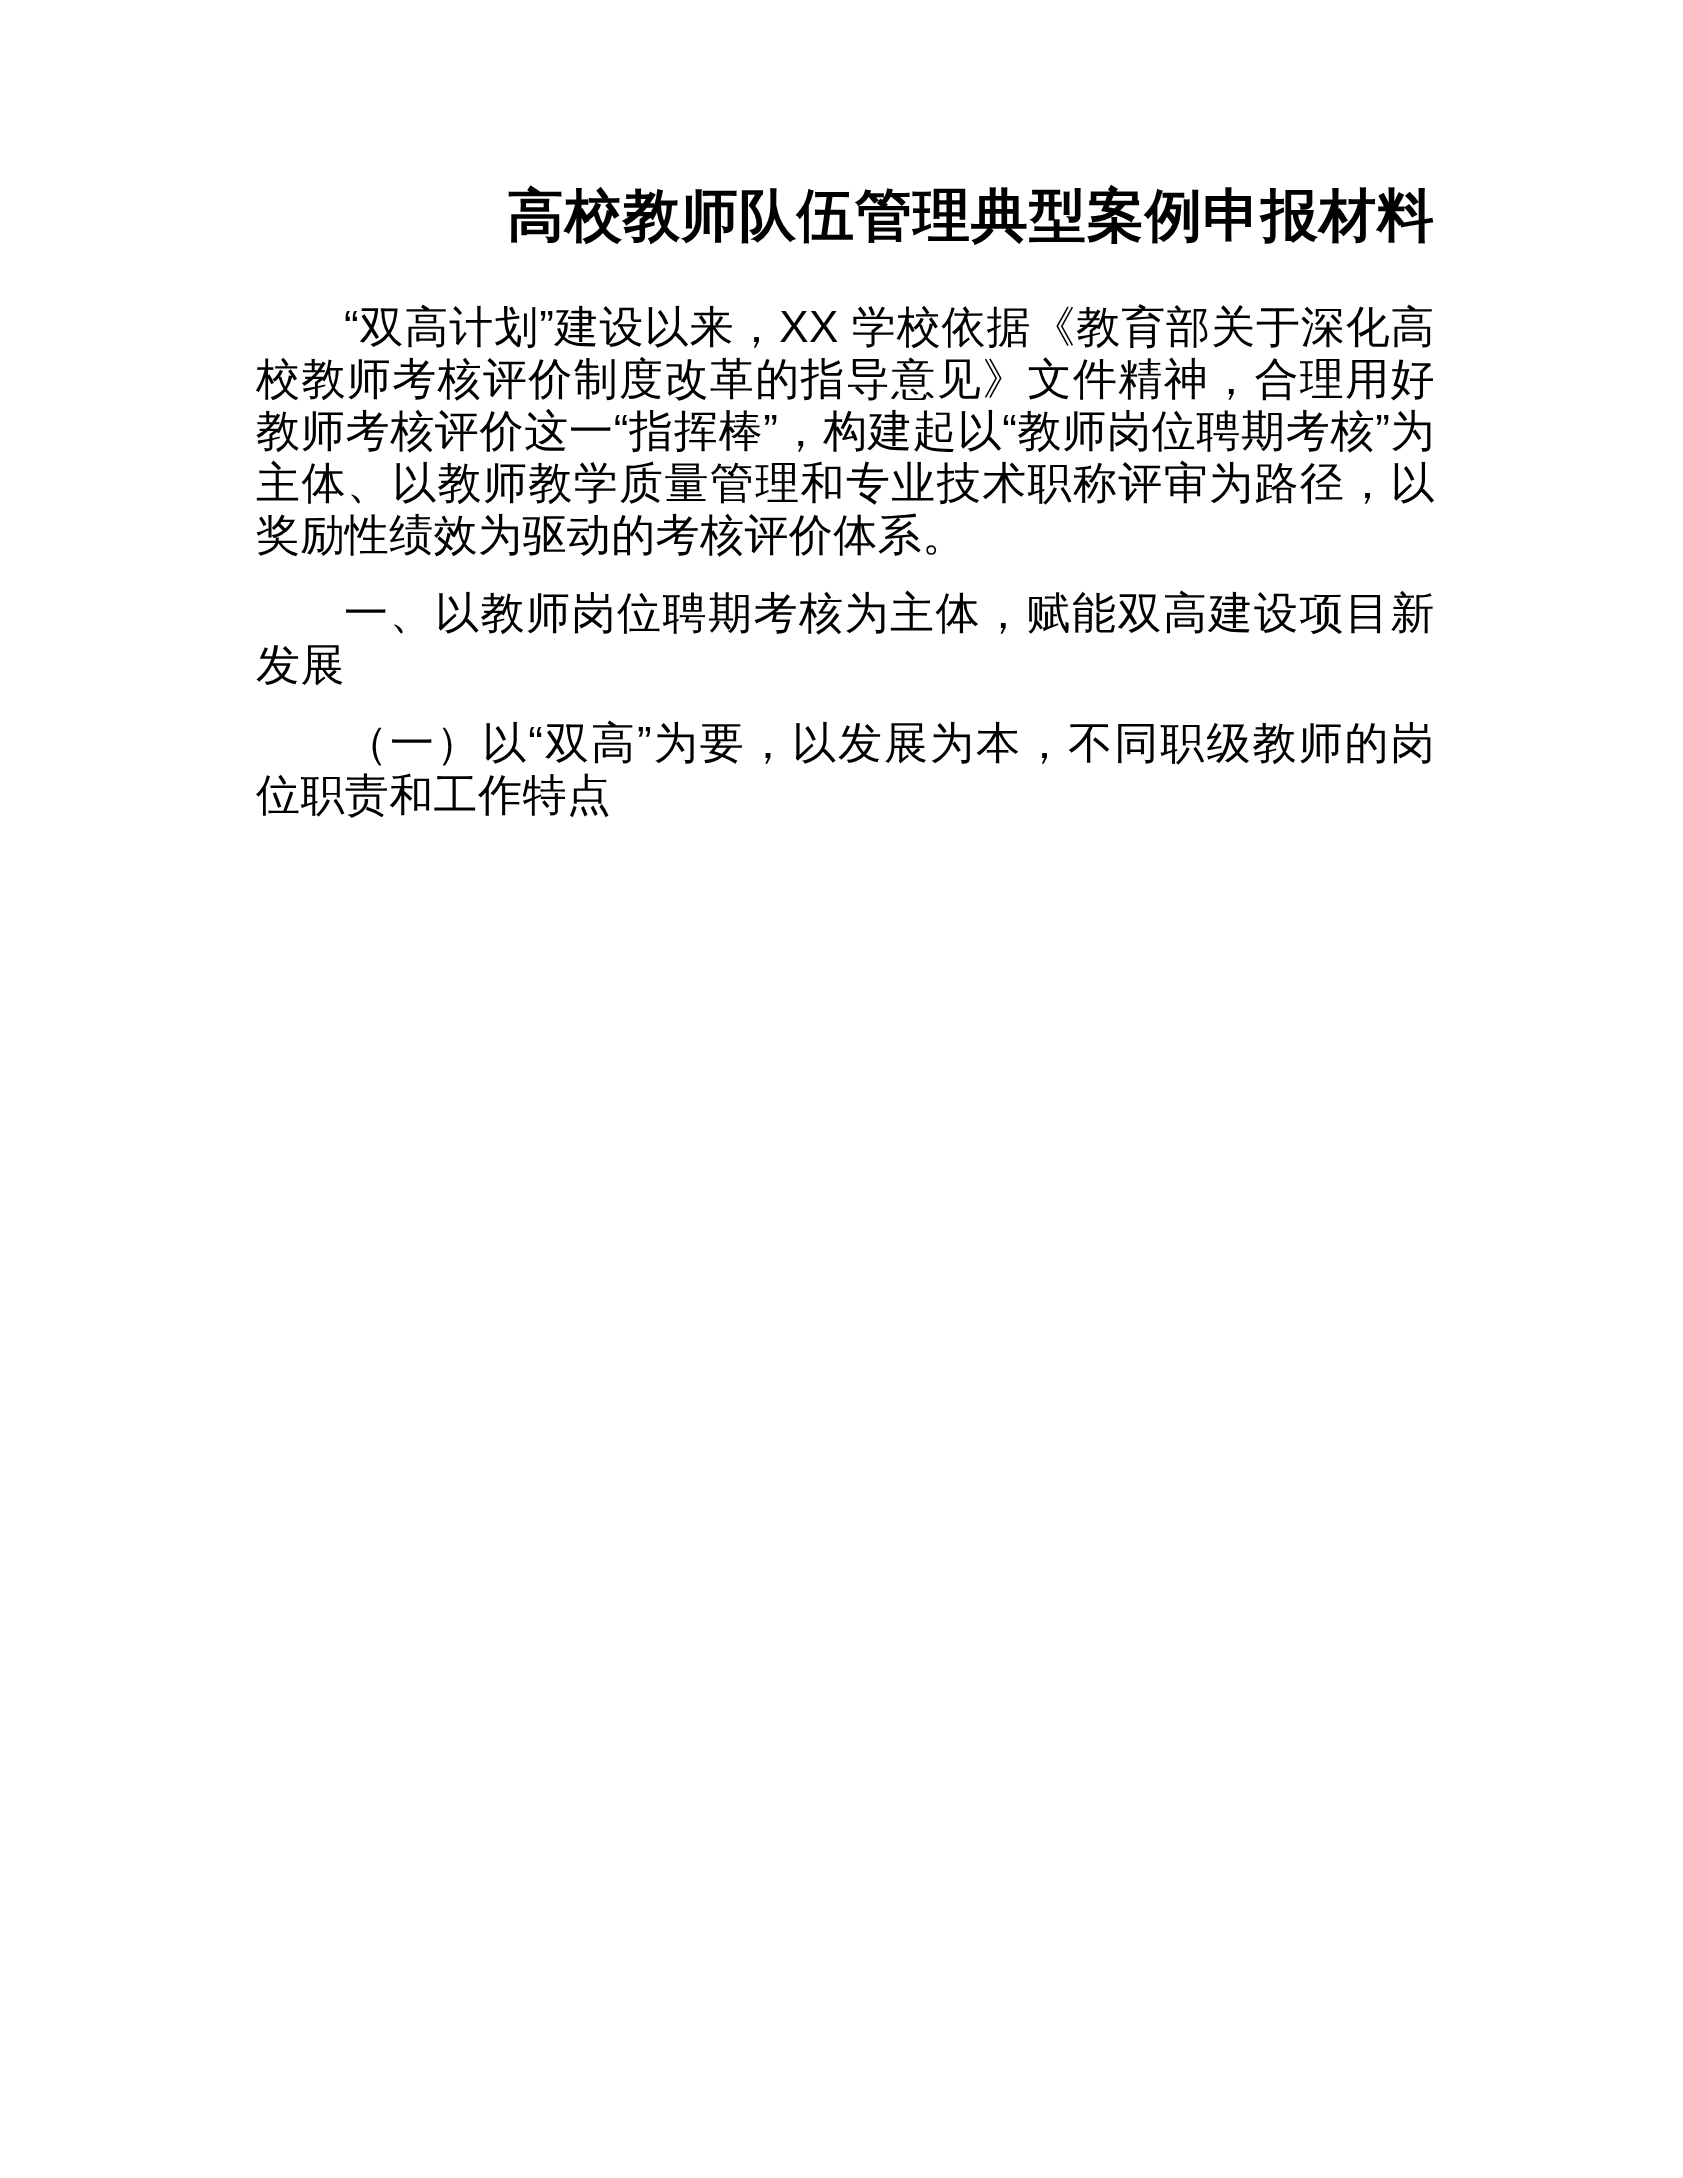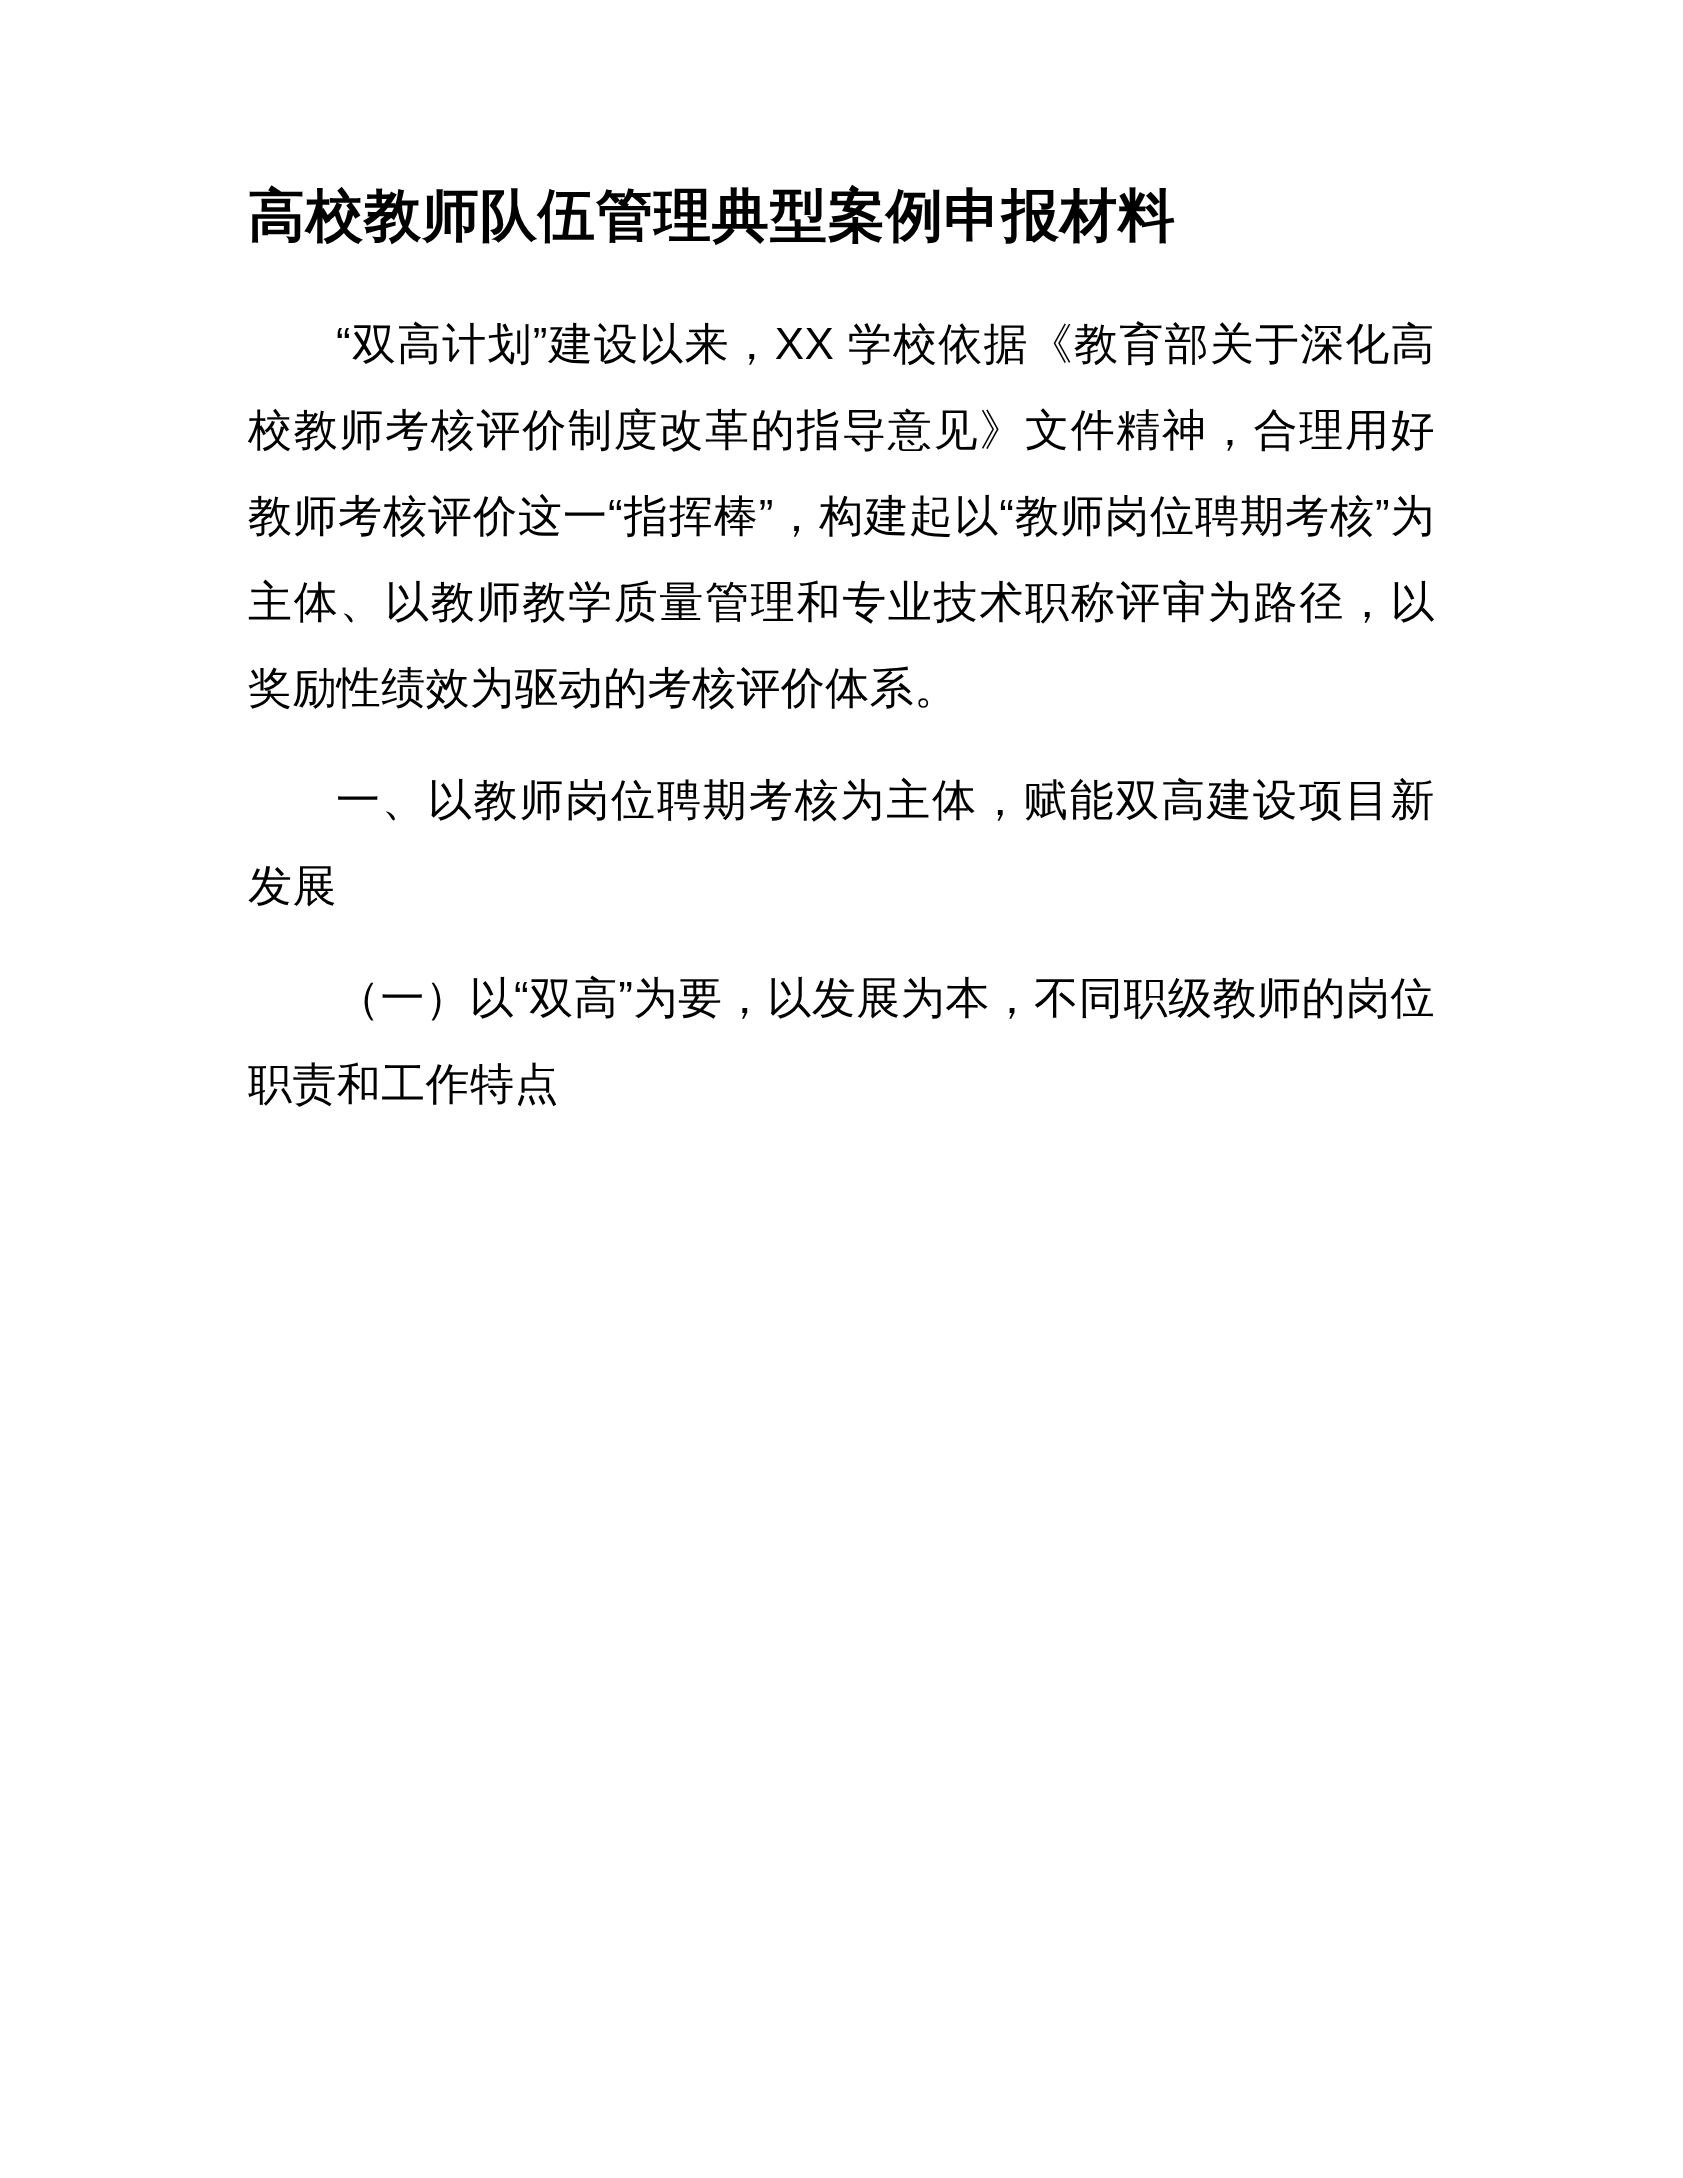--- a/index.html
+++ b/index.html
@@ -21,28 +21,28 @@
     height: 2178px;
     background: #ffffff;
     padding: 156px 248px 0 248px;
     overflow: hidden;
   }
   .doc-title {
     margin: 0 0 10px 0;
     font-size: 57px;
     font-weight: 700;
     line-height: 119px;
-    text-align: left;
+    text-align: right;
     letter-spacing: 1px;
     white-space: nowrap;
   }
   .para {
-    margin: 26px 0 0 0;
+    margin: 26px 0 0 8px;
     font-size: 44px;
-    line-height: 86px;
+    line-height: 52px;
     text-align: justify;
     text-justify: inter-character;
     text-indent: 2em;
     letter-spacing: 0.4px;
     word-break: normal;
     overflow-wrap: break-word;
   }
   
   .heading-1, .heading-2 {
     font-weight: 400;

